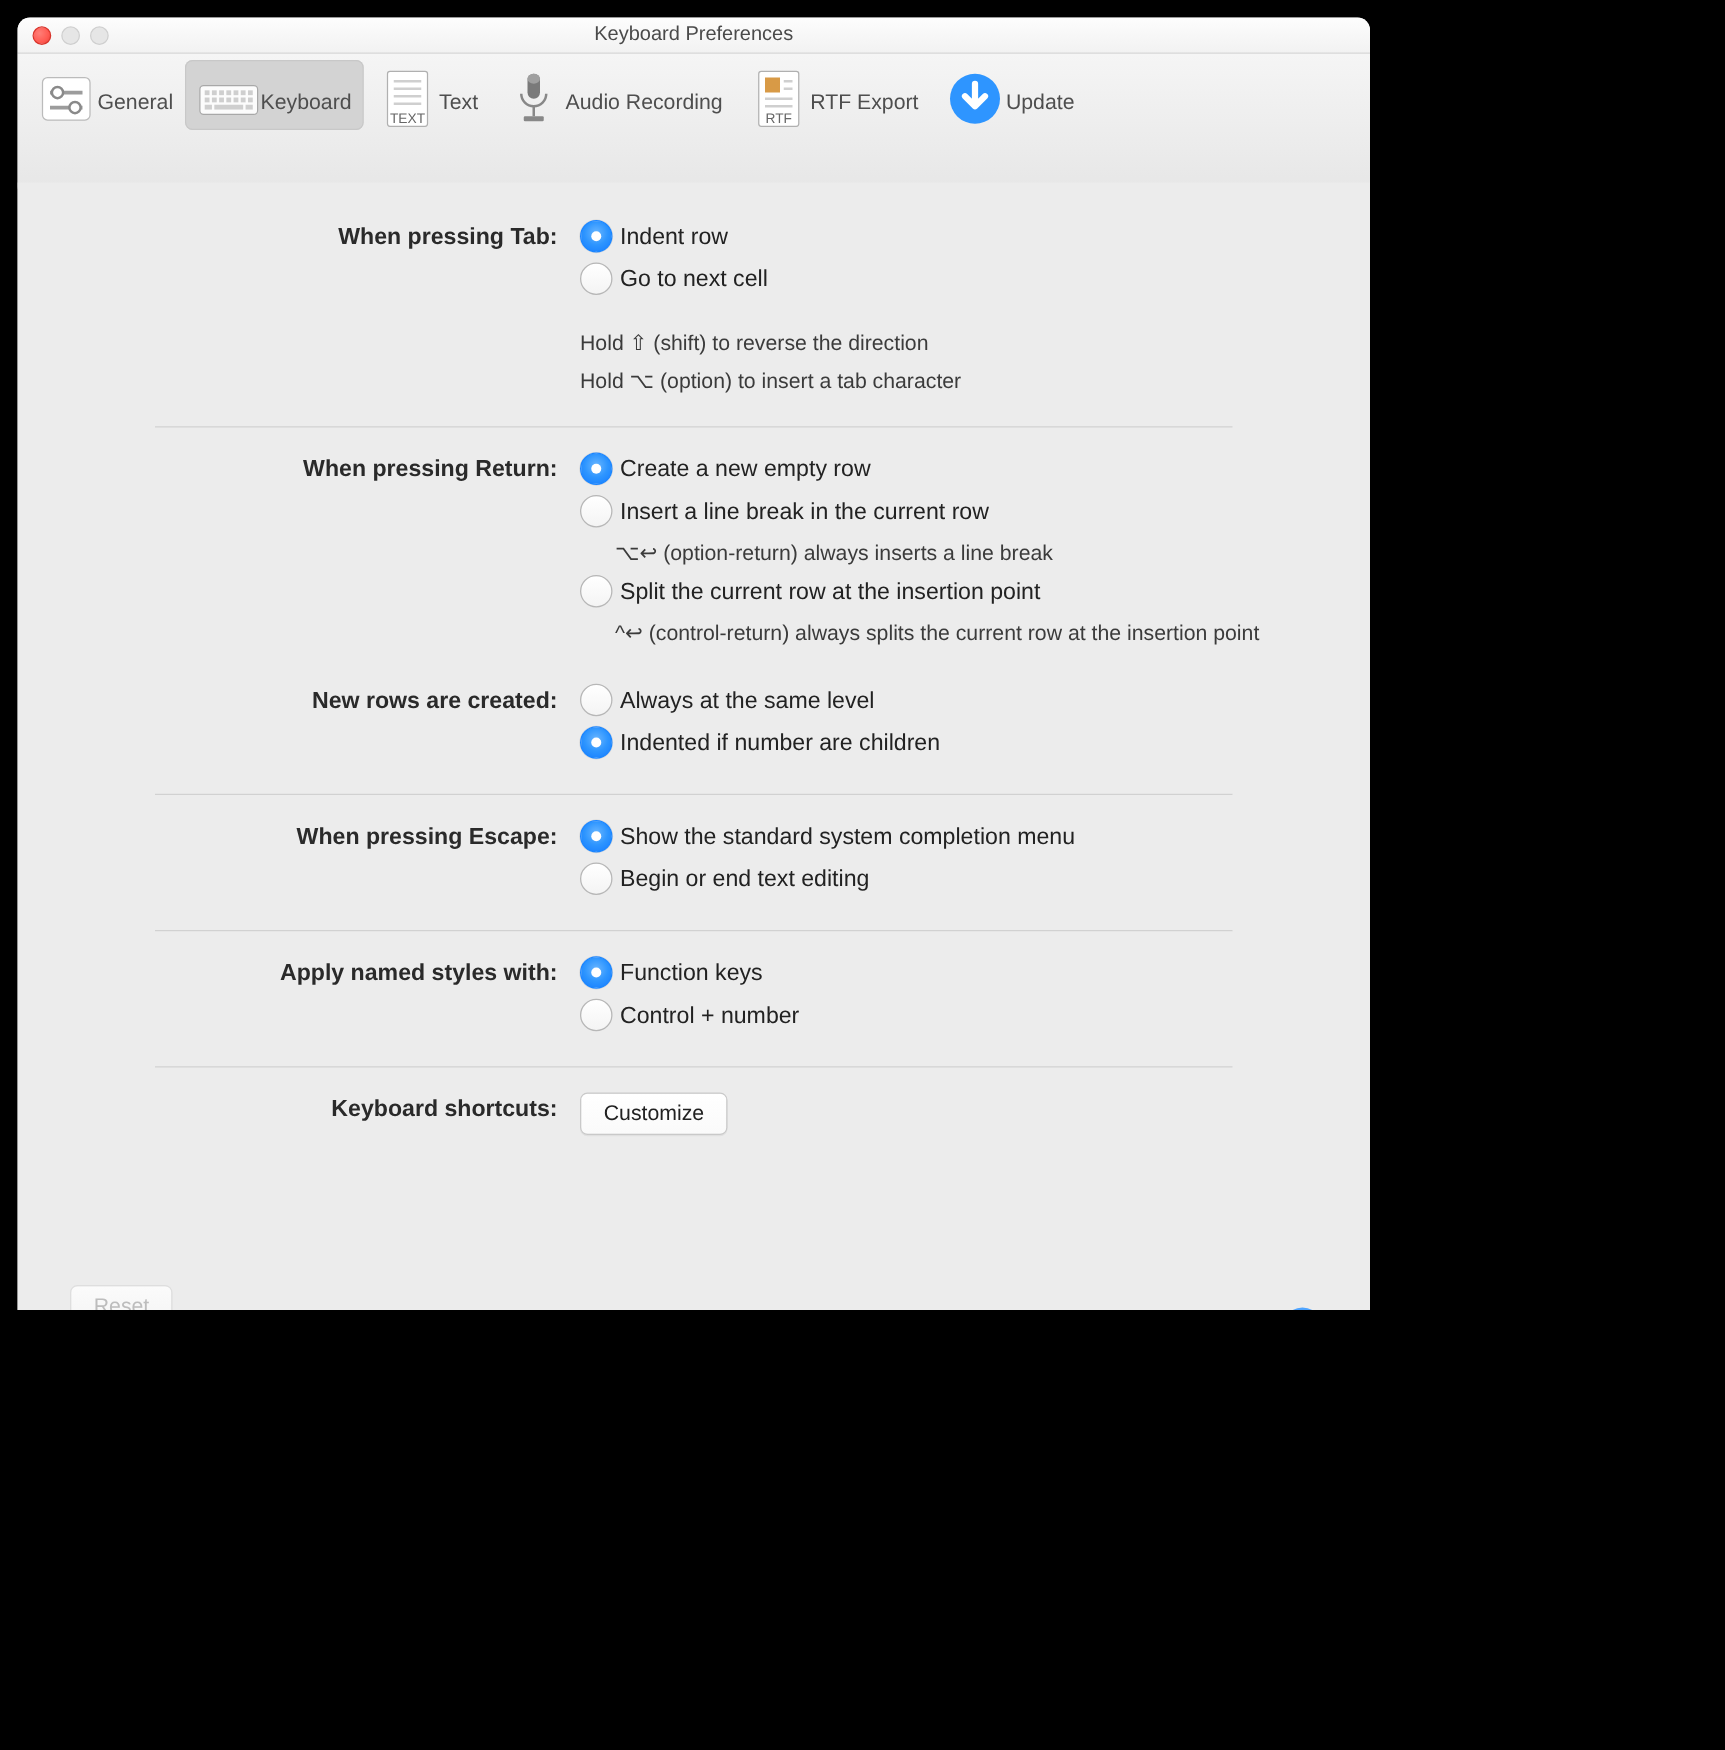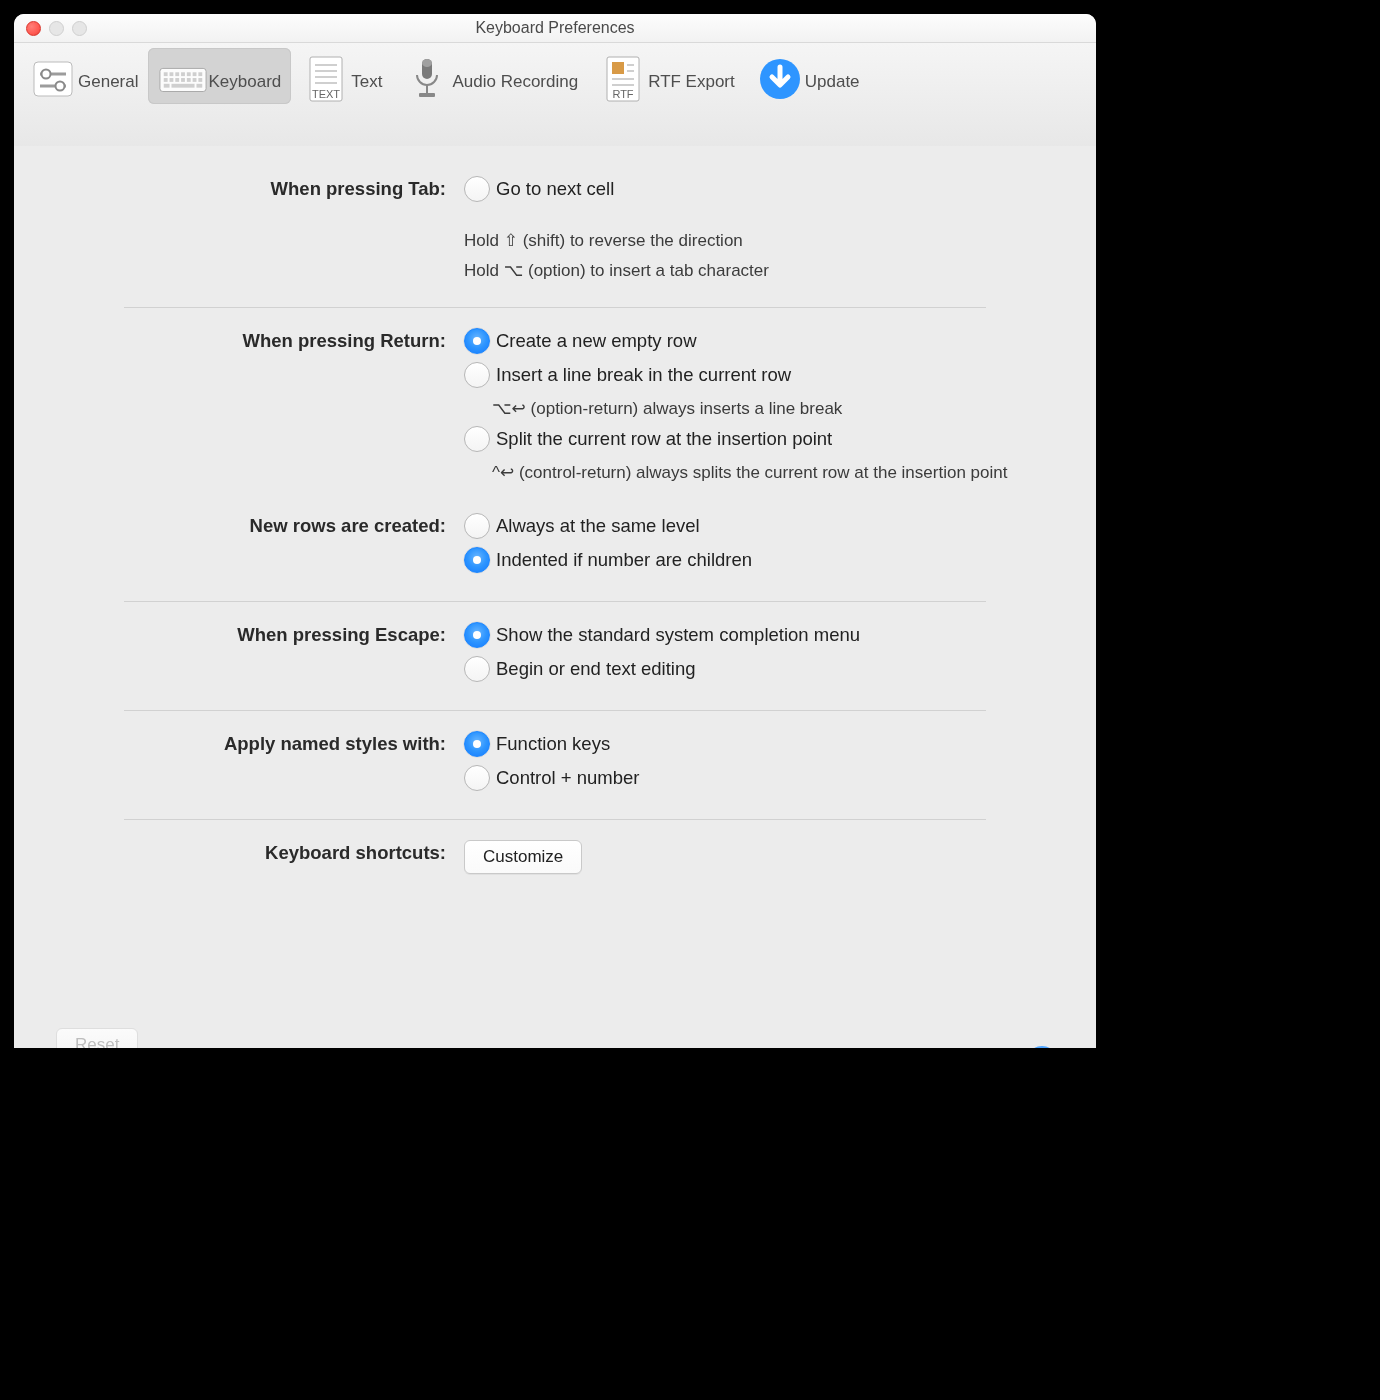--- a/index.html
+++ b/index.html
@@ -146,20 +146,24 @@
   </div>
 
   <div class="content">
     <div class="body">
 
       <div class="group">
         <div class="row">
           <div class="lbl">When pressing Tab:</div>
           <div class="opts">
             <div class="radio">
+                  <div class="rb sel"></div>
+                  <span class="txt">Indent row</span>
+                </div>
+            <div class="radio">
                   <div class="rb"></div>
                   <span class="txt">Go to next cell</span>
                 </div>
             <div style="height:14px"></div>
             <div class="hint" style="margin-left:0">Hold ⇧ (shift) to reverse the direction</div>
             <div class="hint" style="margin-left:0">Hold ⌥ (option) to insert a tab character</div>
           </div>
         </div>
       </div>
 

